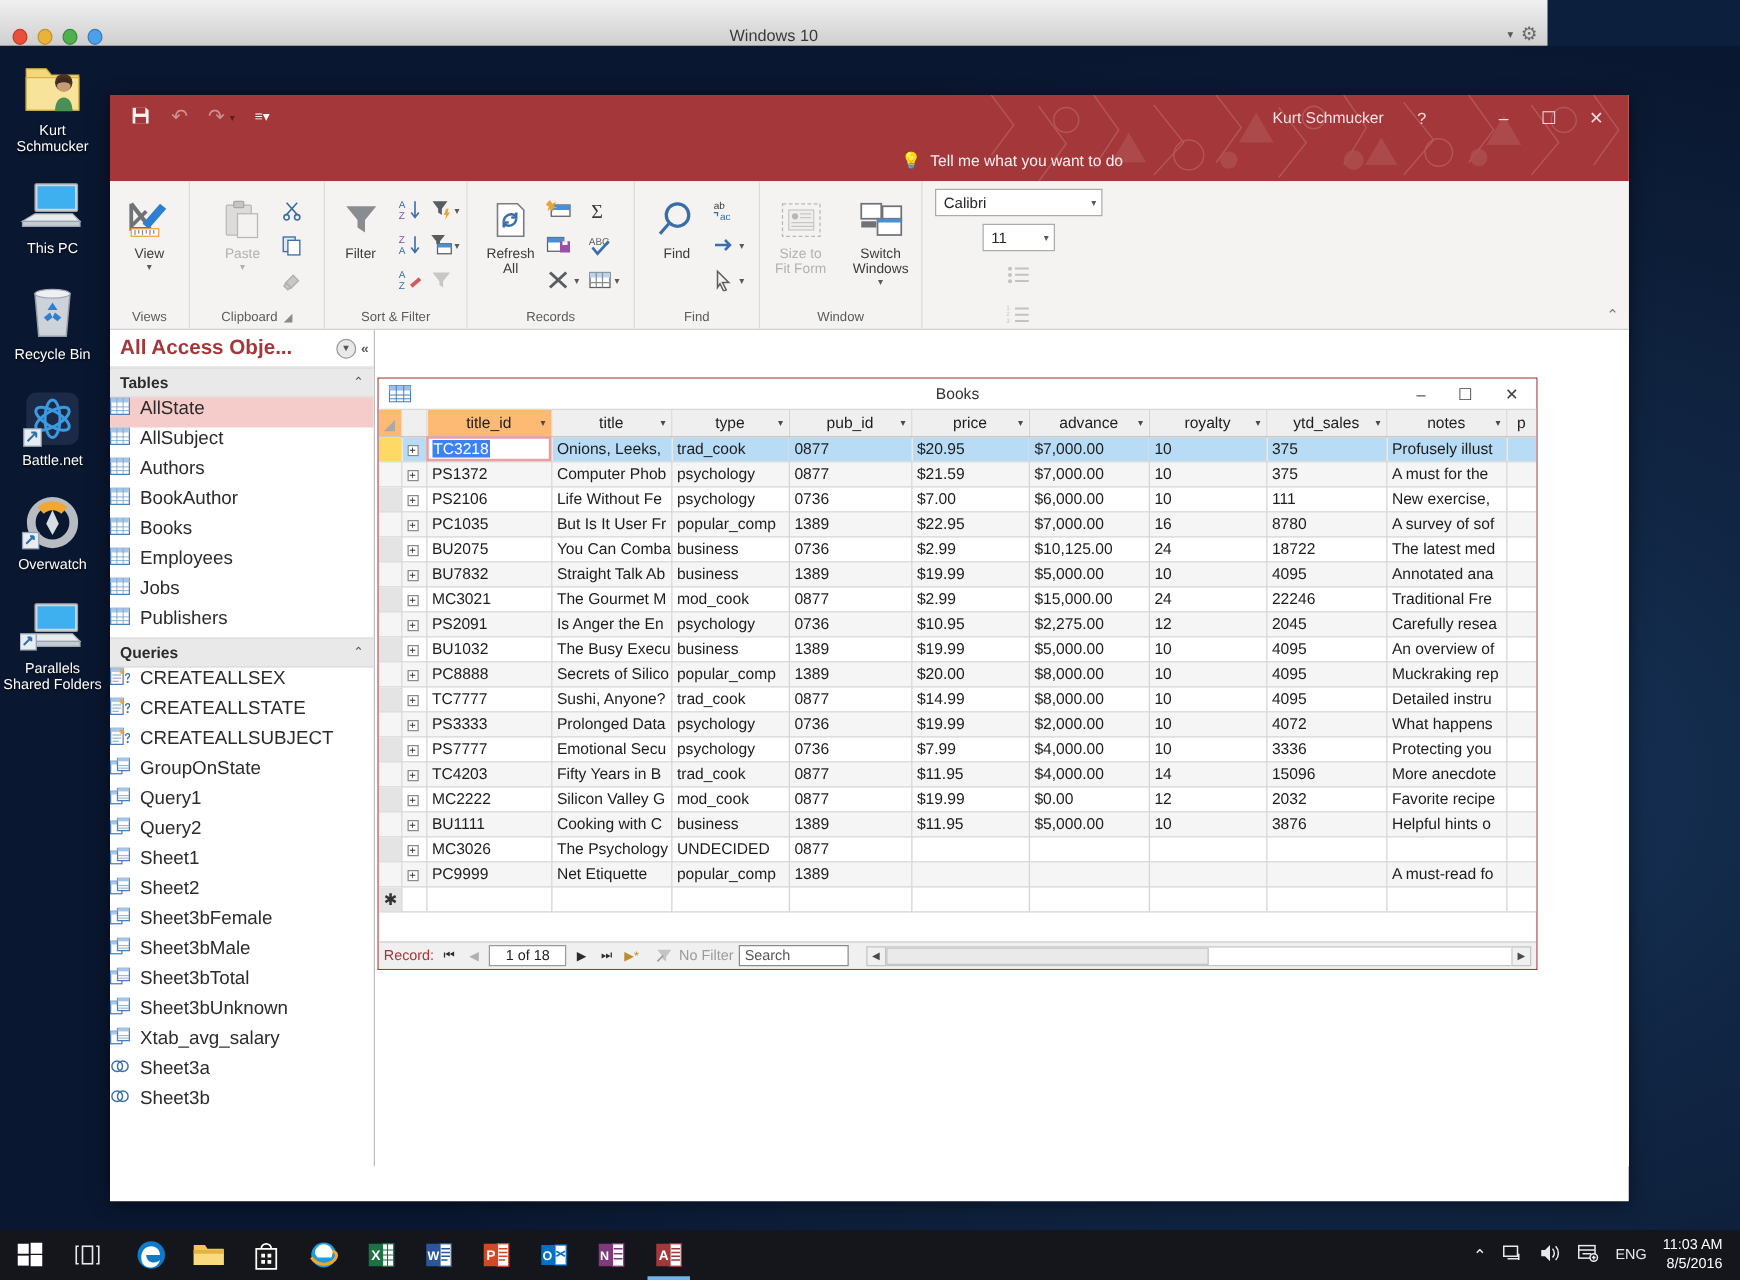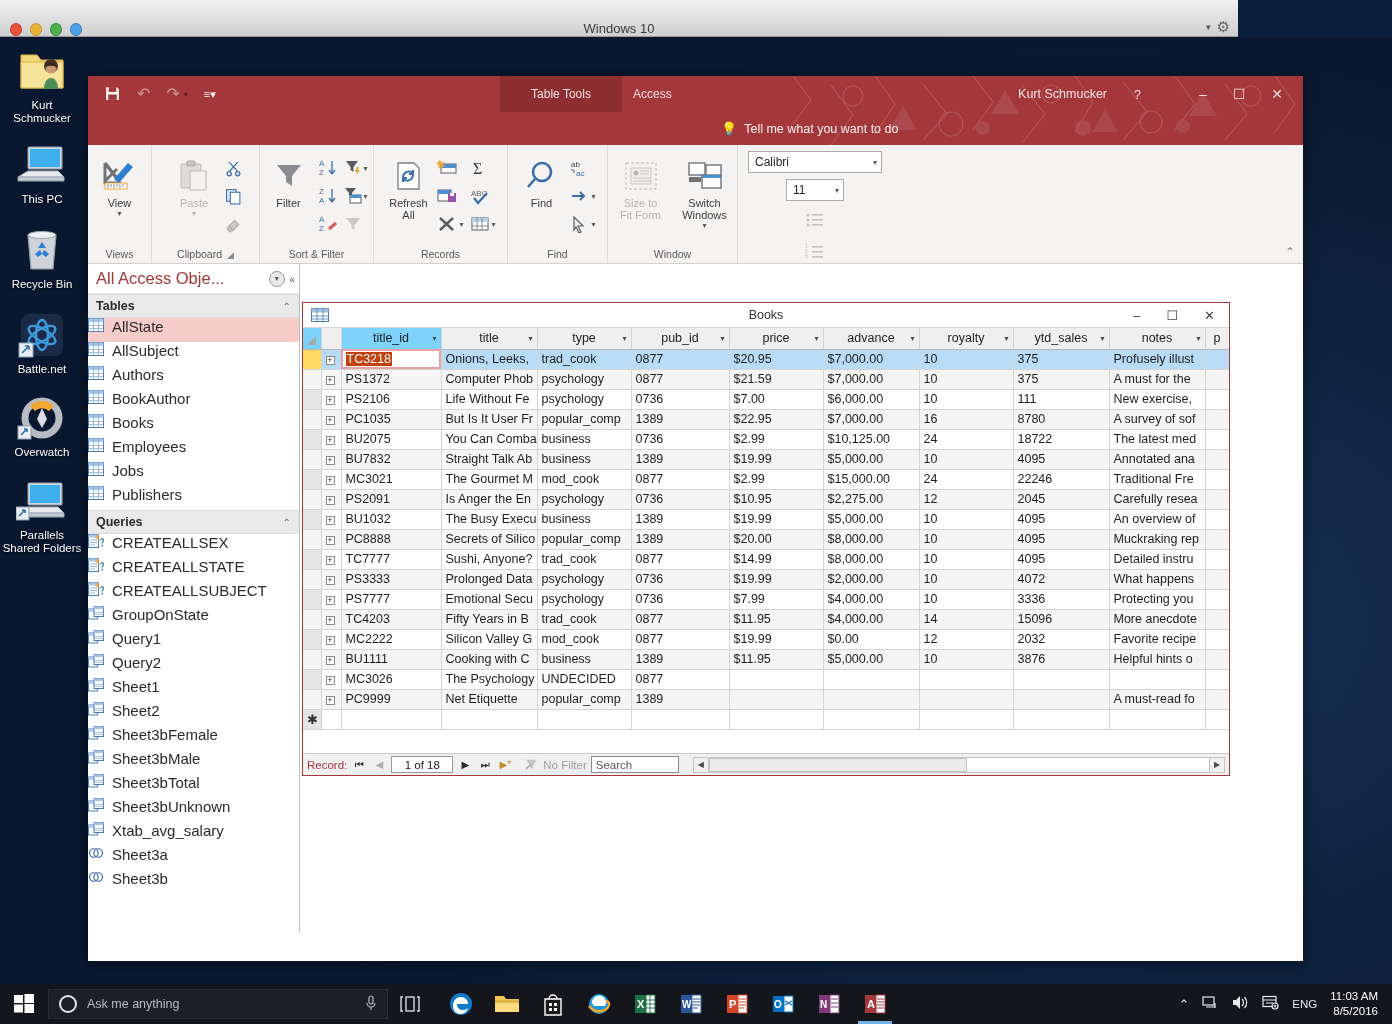--- a/index.html
+++ b/index.html
@@ -144,21 +144,21 @@
   
   #app-body { position: relative; height: 669px; background: #fff; display: flex; }
 
   
   #navpane {
     width: 212px; background: #fff; border-right: 1px solid #bfbfbf;
     position: relative; overflow: hidden;
   }
   #nav-header {
     height: 30px; display: flex; align-items: center; padding: 0 4px 0 8px;
-    gap: 4px; border-bottom: 1px solid #e2e2e2;
+    gap: 4px; border-bottom: 1px solid #e2e2e2; font-weight: bold;
   }
   #nav-title { font-size: 16.5px; color: #a4373a; flex: 1; white-space: nowrap; }
   .nav-hdr-btn { font-size: 11px; color: #5a5a5a; }
   #nav-shutter { width: 16px; height: 16px; border-radius: 50%; border: 1px solid #9a9a9a;
     background: #e9e9e9; display: flex; align-items: center; justify-content: center; font-size: 8px; color: #555; }
 
   .nav-group {
     height: 24px; display: flex; align-items: center; padding: 0 8px;
     background: #e9e9e9; border-top: 1px solid #dcdcdc; border-bottom: 1px solid #dcdcdc;
     font-size: 12.5px; font-weight: bold; color: #2b2b2b;
@@ -194,35 +194,35 @@
   table.ds { border-collapse: collapse; table-layout: fixed; width: 100%; font-size: 12.5px; color: #1d1d1d; }
   table.ds th, table.ds td {
     border-right: 1px solid #d4d4d4; border-bottom: 1px solid #d4d4d4;
     height: 20px; padding: 0 4px; overflow: hidden; white-space: nowrap;
     font-weight: normal; text-align: left;
   }
   table.ds th {
     background: #efefef; text-align: center; font-size: 12.5px; color: #1d1d1d;
     border-bottom: 1px solid #b5b5b5; position: relative; height: 21px;
   }
-  table.ds th.sel { background: #7dd3fc; }
+  table.ds th.sel { background: #fdba74; }
   table.ds th .hcaret { position: absolute; right: 4px; top: 50%; transform: translateY(-50%); font-size: 8px; color: #4a4a4a; }
   th.gutter, td.gutter { width: 18px; background: #e4e4e4; border-right: 1px solid #c6c6c6; padding: 0; }
   th.gutter.sel, td.gutter.sel { background: #ffd966; }
   td.exp { width: 20px; background: #fff; text-align: center; padding: 0; }
   .expbox {
     display: inline-block; width: 9px; height: 9px; line-height: 7px;
     border: 1px solid #8a8a8a; font-size: 9px; text-align: center; color: #333; background: #fff;
   }
   tr.alt td { background: #f5f5f5; }
   tr.sel td { background: #b8dcf5; }
   tr.sel td.exp { background: #b8dcf5; }
   td.num { text-align: right; }
   .cell-editing {
-    display: inline-block; background: #c2410c; color: #fff; padding: 0 1px;
+    display: inline-block; background: #3b82f6; color: #fff; padding: 0 1px;
   }
   td.editing {
     background: #fff !important; outline: 2px solid #e8a0a0; outline-offset: -2px;
   }
   td.newrow-star { text-align: center; color: #333; font-size: 13px; }
 
   
   #recnav {
     flex: 0 0 22px; height: 22px; background: #f0f0f0; border-top: 1px solid #c8c8c8;
     display: flex; align-items: center; gap: 4px; padding: 0 4px; font-size: 11.5px; color: #1d1d1d;
@@ -419,24 +419,20 @@
               <rect x="4.5" y="2" width="7" height="4.5" fill="#a4373a"></rect>
               <rect x="4" y="9" width="8" height="5" fill="#a4373a"></rect>
             </svg>
         </span>
         <span class="qat-btn dim">↶</span>
         <span class="qat-btn dim">↷</span>
         <span class="qat-small">▾</span>
         <span class="qat-btn" style="font-size:11px">≡▾</span>
       </div>
 
-      <div id="tabgroup-labels">
-        <div class="ctx-band" id="ctx-tabletools">Table Tools</div>
-        <div id="ctx-access-label">Access</div>
-      </div>
 
       <div id="acct-name">Kurt Schmucker</div>
       <div id="help-q">?</div>
       <div id="win-ctrls">
         <span class="wc">–</span>
         <span class="wc">☐</span>
         <span class="wc">✕</span>
       </div>
 
 
@@ -1478,30 +1474,20 @@
 
 <div id="taskbar">
   <div id="start-btn">
     <svg width="20" height="20" viewBox="0 0 20 20" fill="#fff">
         <rect x="0" y="1" width="9" height="8"></rect>
         <rect x="10.5" y="0" width="9.5" height="9"></rect>
         <rect x="0" y="10.5" width="9" height="8"></rect>
         <rect x="10.5" y="10" width="9.5" height="9"></rect>
       </svg>
   </div>
-  <div id="cortana">
-    <span id="cortana-circle"></span>
-    <span id="cortana-text">Ask me anything</span>
-    <span>
-      <svg width="12" height="16" viewBox="0 0 12 16" fill="none" stroke="#b9bcc4" stroke-width="1.2">
-          <rect x="4" y="1" width="4" height="8" rx="2"></rect>
-          <path d="M2 8a4 4 0 0 0 8 0M6 12v3"></path>
-        </svg>
-    </span>
-  </div>
   <div id="taskview">
     <svg width="20" height="16" viewBox="0 0 20 16" fill="none" stroke="#e8eaee" stroke-width="1.3">
         <path d="M3 1H1v14h2"></path>
         <rect x="6" y="1" width="8" height="14"></rect>
         <path d="M17 1h2v14h-2"></path>
       </svg>
   </div>
   <div id="tb-apps">
     <div class="tb-app">
       <svg width="26" height="26" viewBox="0 0 26 26">

